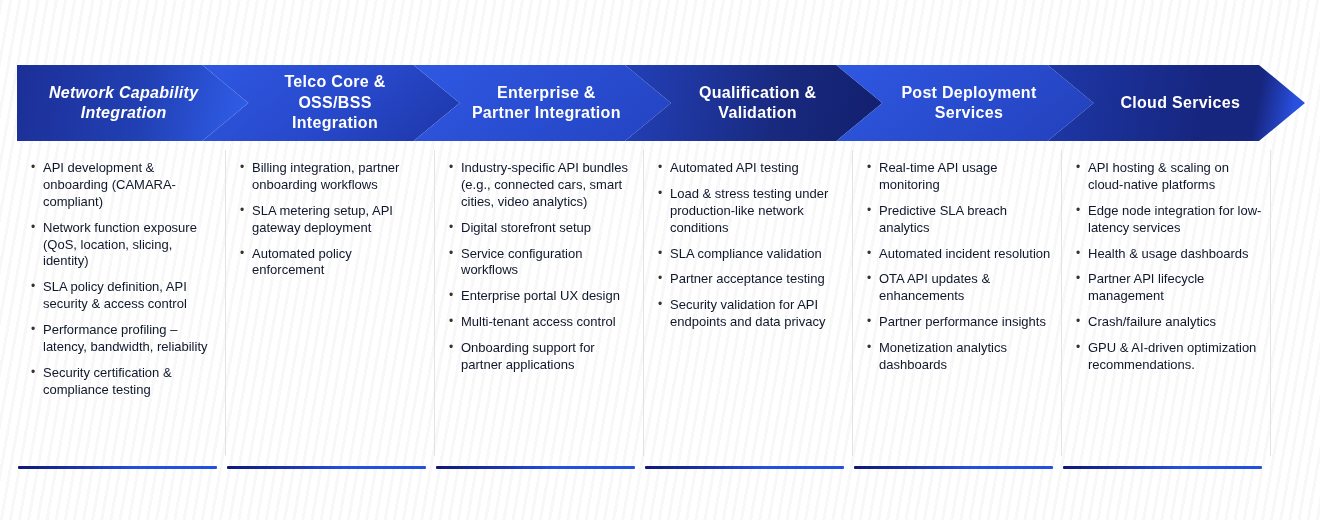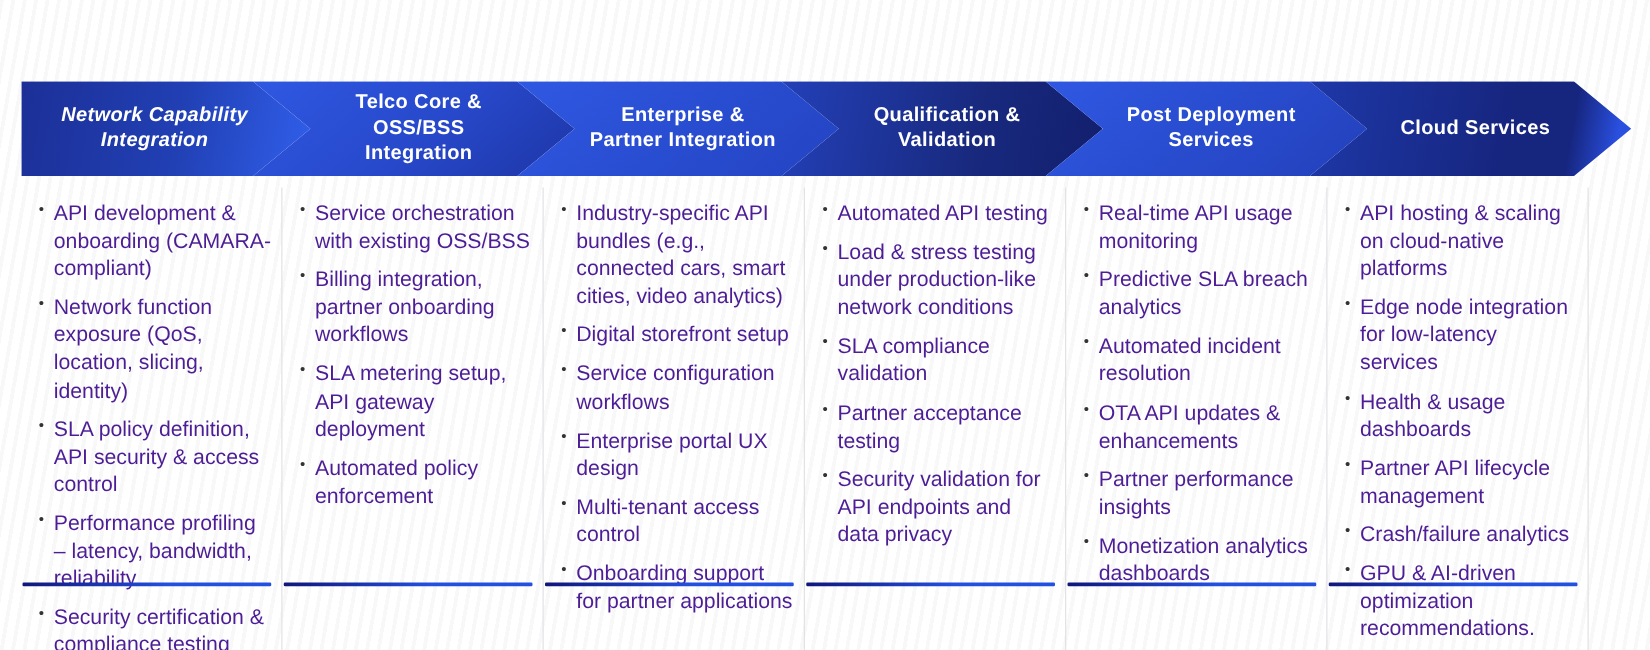--- a/index.html
+++ b/index.html
@@ -66,23 +66,23 @@
     box-sizing:border-box;
     padding:10px 8px 0 13px;
   }
   ul.bullets{
     margin:0;padding:0;list-style:none;
   }
   ul.bullets li{
     position:relative;
     padding-left:13px;
     margin-bottom:9px;
-    font-size:17px;
+    font-size:13px;
     line-height:1.3;
-    color:#4c1d95;
+    color:#0f172a;
   }
   ul.bullets li::before{
     content:"\2022";
     position:absolute;left:1px;top:0;
     color:#333;
     font-size:12px;
   }
 
   
   .underlines{
@@ -135,21 +135,20 @@
       <ul class="bullets">
           <li>API development &amp; onboarding (CAMARA-compliant)</li>
           <li>Network function exposure (QoS, location, slicing, identity)</li>
           <li>SLA policy definition, API security &amp; access control</li>
           <li>Performance profiling – latency, bandwidth, reliability</li>
           <li>Security certification &amp; compliance testing</li>
         </ul>
     </div>
     <div class="col">
       <ul class="bullets">
-          <li>Service orchestration with existing OSS/BSS</li>
           <li>Billing integration, partner onboarding workflows</li>
           <li>SLA metering setup, API gateway deployment</li>
           <li>Automated policy enforcement</li>
         </ul>
     </div>
     <div class="col">
       <ul class="bullets">
           <li>Industry-specific API bundles (e.g., connected cars, smart cities, video analytics)</li>
           <li>Digital storefront setup</li>
           <li>Service configuration workflows</li>

